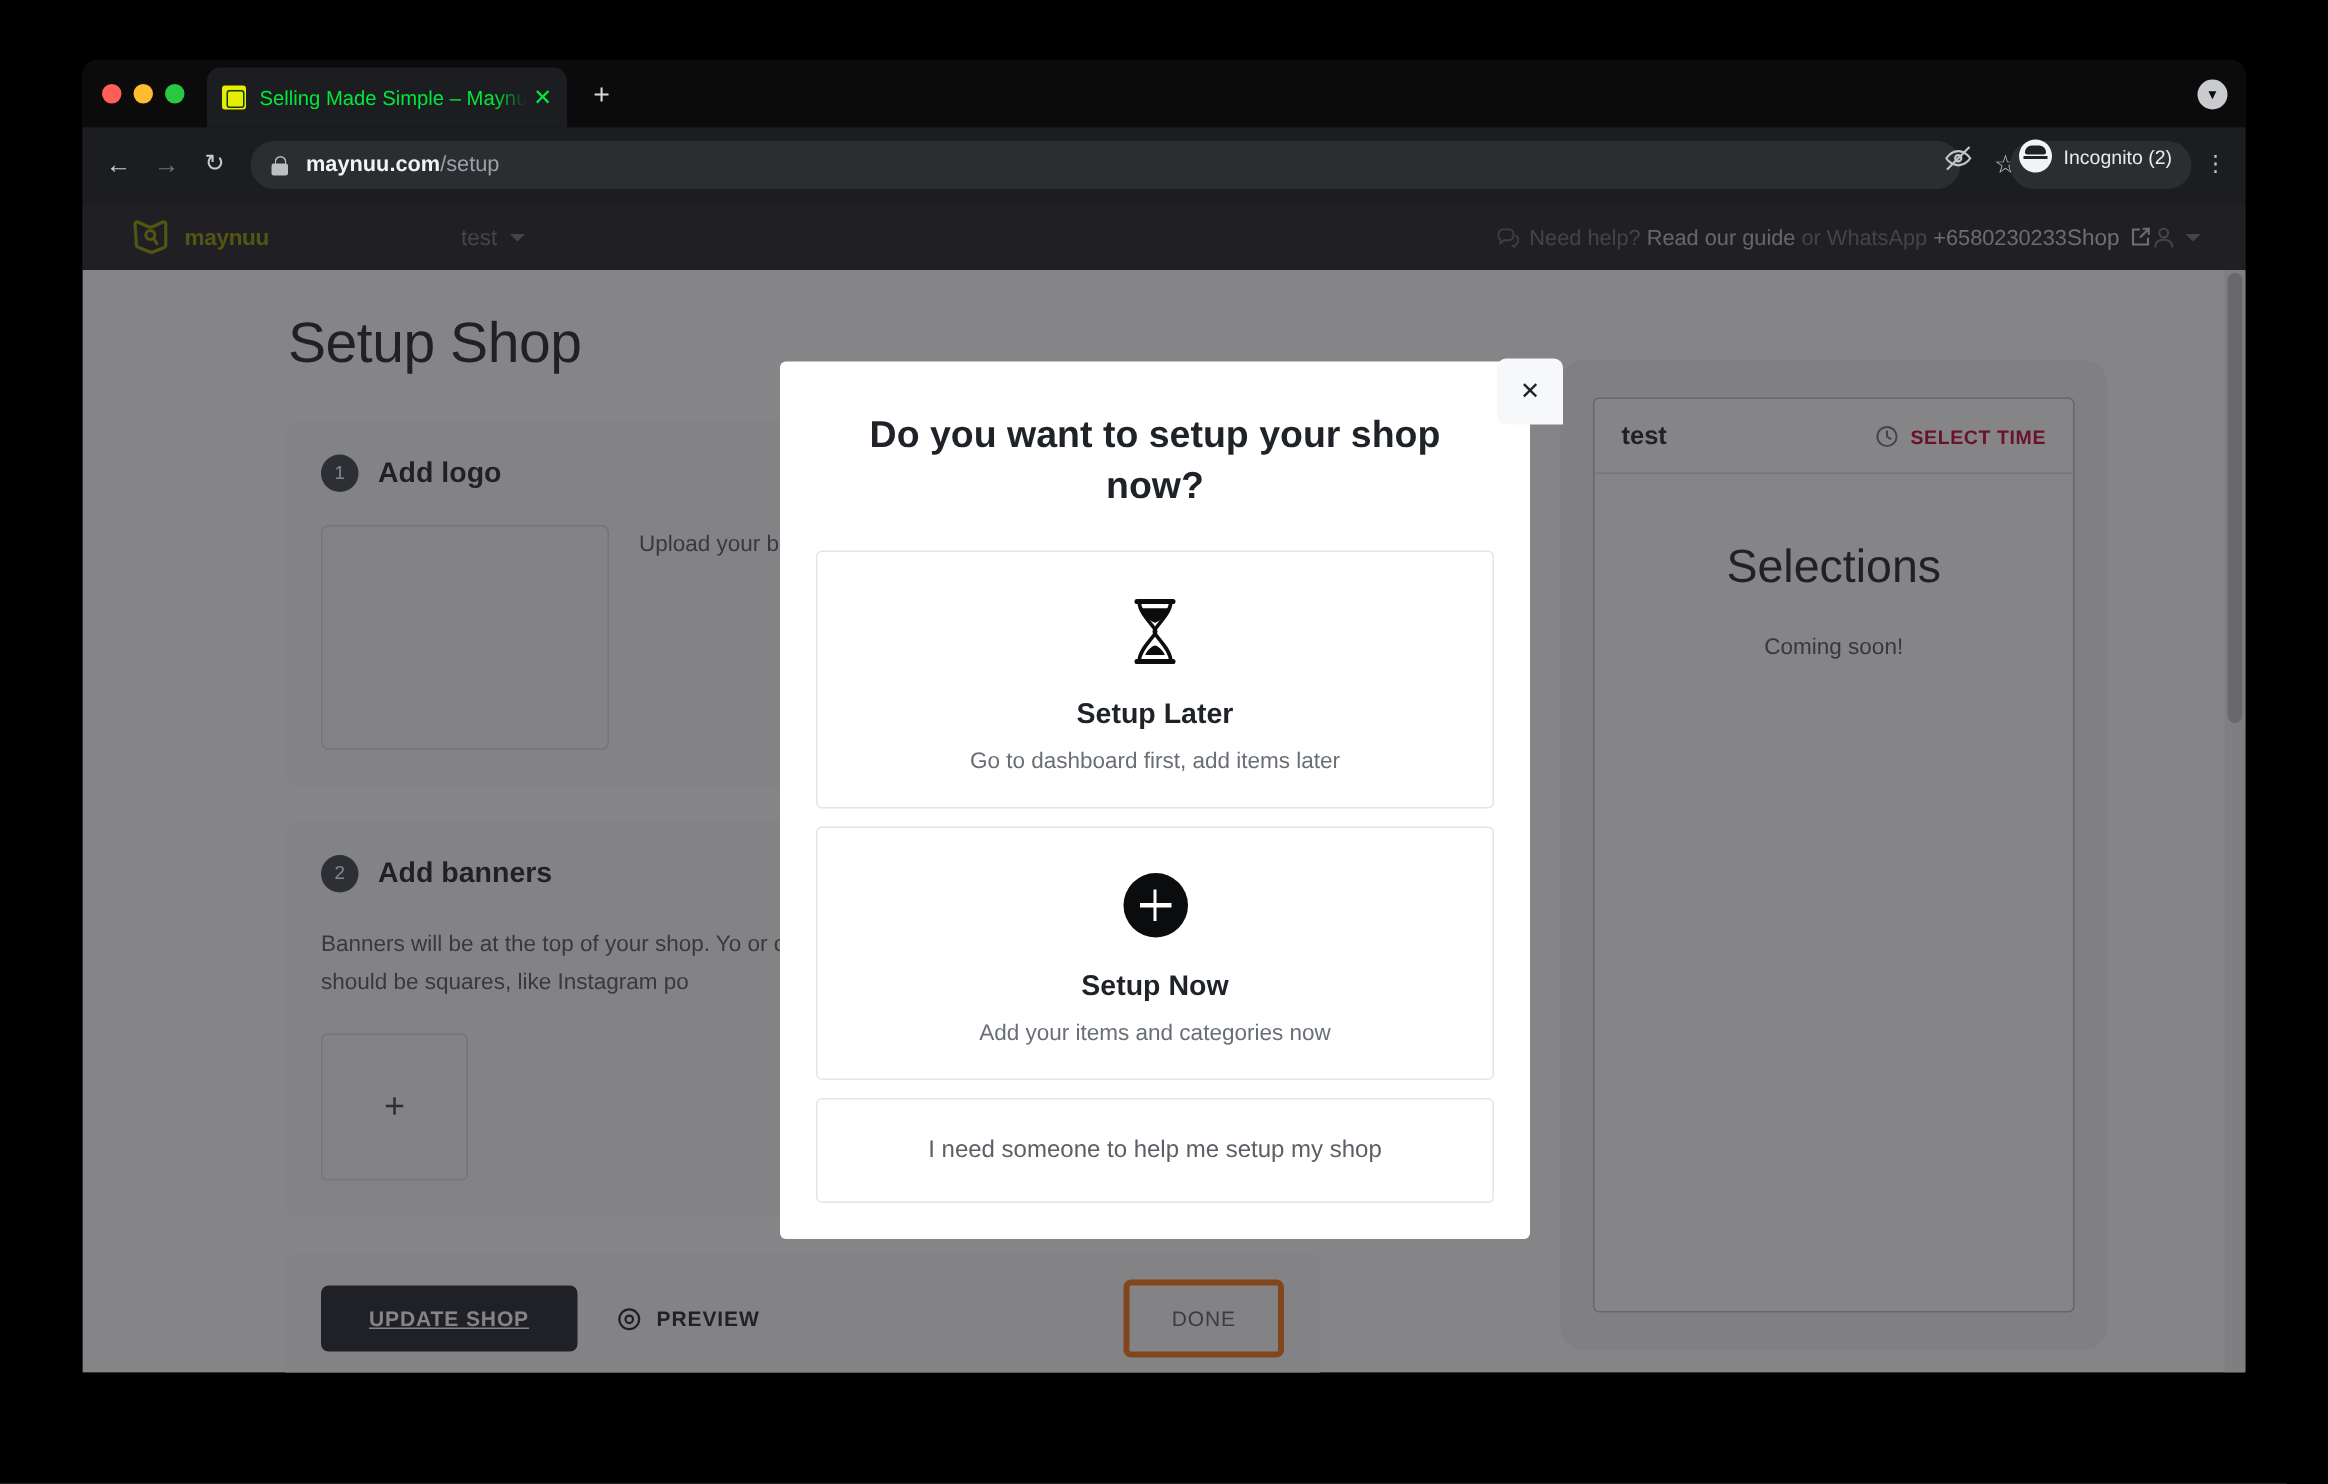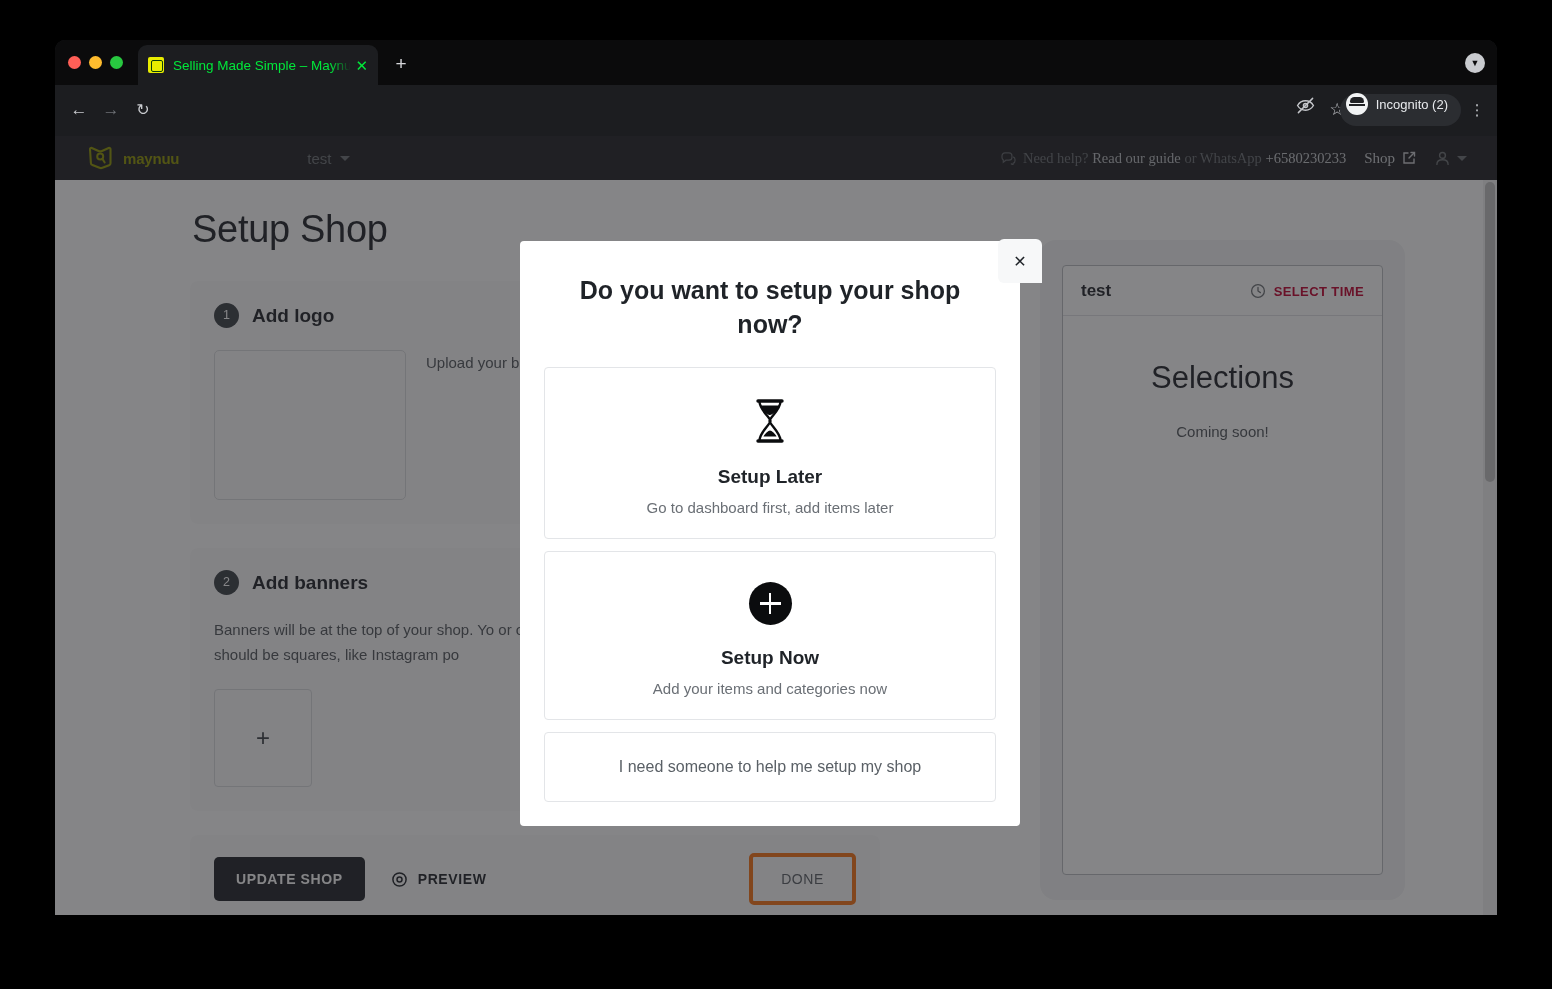--- a/index.html
+++ b/index.html
@@ -305,23 +305,21 @@
   .caret-down {
     width: 0; height: 0;
     border-left: 5px solid transparent;
     border-right: 5px solid transparent;
     border-top: 5px solid #6d7175;
   }
   #header-right {
     margin-left: auto;
     margin-right: 30px;
     display: flex;
-    align-items: flex-start;
-    gap: 18px;
-    font-family: Liberation Serif, serif;
+    align-items: flex-end;
   }
   #help-line {
     display: flex;
     align-items: center;
     gap: 7px;
     font-size: 14.5px;
     color: #6b6f74;
   }
   #help-icon {
     width: 15px; height: 13px;
@@ -438,25 +436,26 @@
     display: flex;
     align-items: center;
     margin-bottom: 12px;
   }
   #update-shop-button {
     background: #1f2328;
     color: #fff;
     font-size: 14px;
     font-weight: 700;
     letter-spacing: 0.6px;
-    padding: 14px 22px;
+    padding: 14px 32px;
     border: none;
     border-radius: 5px;
     cursor: pointer;
     font-family: inherit;
+    text-decoration: underline;
   }
   #preview-button {
     margin-left: 26px;
     display: flex;
     align-items: center;
     gap: 10px;
     color: #1f2328;
     font-size: 14px;
     font-weight: 700;
     letter-spacing: 0.6px;
@@ -673,20 +672,24 @@
 
     <div id="new-tab-button">+</div>
     <div id="tab-list-button">▼</div>
   </div>
 
   <div id="toolbar">
     <div class="nav-btn" id="back-button">←</div>
     <div class="nav-btn" id="forward-button">→</div>
     <div class="nav-btn" id="reload-button">↻</div>
 
+    <div id="omnibox">
+      <div id="site-lock-icon"></div>
+      <div id="omnibox-url"><b>maynuu.com</b><span>/setup</span></div>
+    </div>
 
     <div class="omni-action" id="eye-off-icon">
       <svg width="19" height="19" viewBox="0 0 24 24" fill="none" stroke="#c3c5c9" stroke-width="1.8" stroke-linecap="round">
         <path d="M2 12s3.5-6 10-6 10 6 10 6-3.5 6-10 6S2 12 2 12z"></path>
         <circle cx="12" cy="12" r="2.6"></circle>
         <line x1="3" y1="21" x2="21" y2="3"></line>
       </svg>
     </div>
     <div class="omni-action" id="bookmark-star-icon">☆</div>
 

